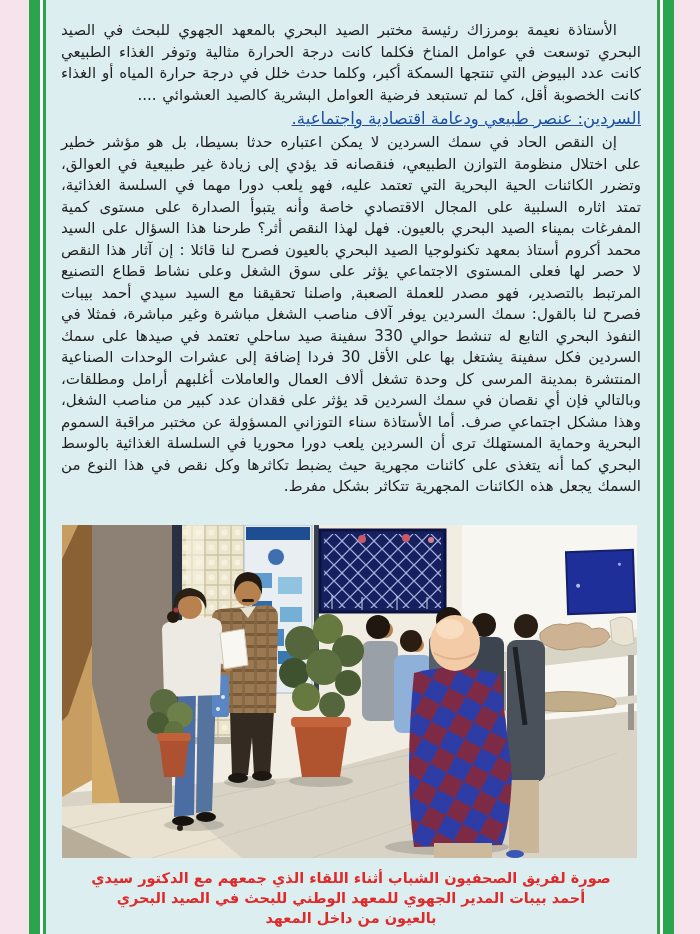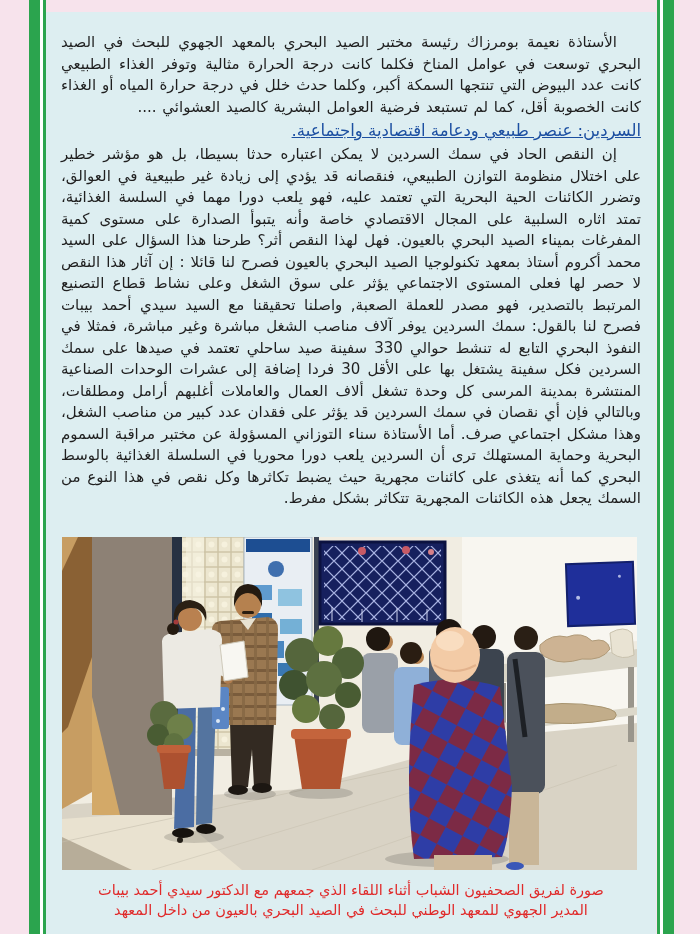--- a/index.html
+++ b/index.html
@@ -21,21 +21,21 @@
   .green-bar{position:absolute;top:0;bottom:0;width:17px;}
   .green-bar.left{
     left:29px;
     background:linear-gradient(to right,var(--border_green) 0 11px,#ffffff 11px 14px,var(--border_green) 14px 17px);
   }
   .green-bar.right{
     right:26px;
     background:linear-gradient(to left,var(--border_green) 0 11px,#ffffff 11px 14px,var(--border_green) 14px 17px);
   }
   .content{
-    position:absolute;left:46px;top:12px;bottom:0;width:610px;
+    position:absolute;left:46px;top:0;bottom:0;width:610px;
     background:var(--content_bg);
     padding:20px 15px 0 15px;
     direction:rtl;
   }
   .para{
     text-align:justify;
     font-size:15px;
     line-height:21.5px;
     color:var(--text_color);
     letter-spacing:0;
@@ -53,21 +53,21 @@
   }
   figure.photo{
     width:575px;height:333px;
     margin:27px 4px 0 0;
     overflow:hidden;
     background:#efece3;
   }
   figure.photo svg{display:block;}
   .caption{
     color:var(--caption_red);
-    font-weight:normal;
+    font-weight:bold;
     font-size:14.5px;
     line-height:20px;
     text-align:center;
     width:520px;
     margin:10px auto 0 auto;
   }
 </style>
 </head>
 <body>
 

